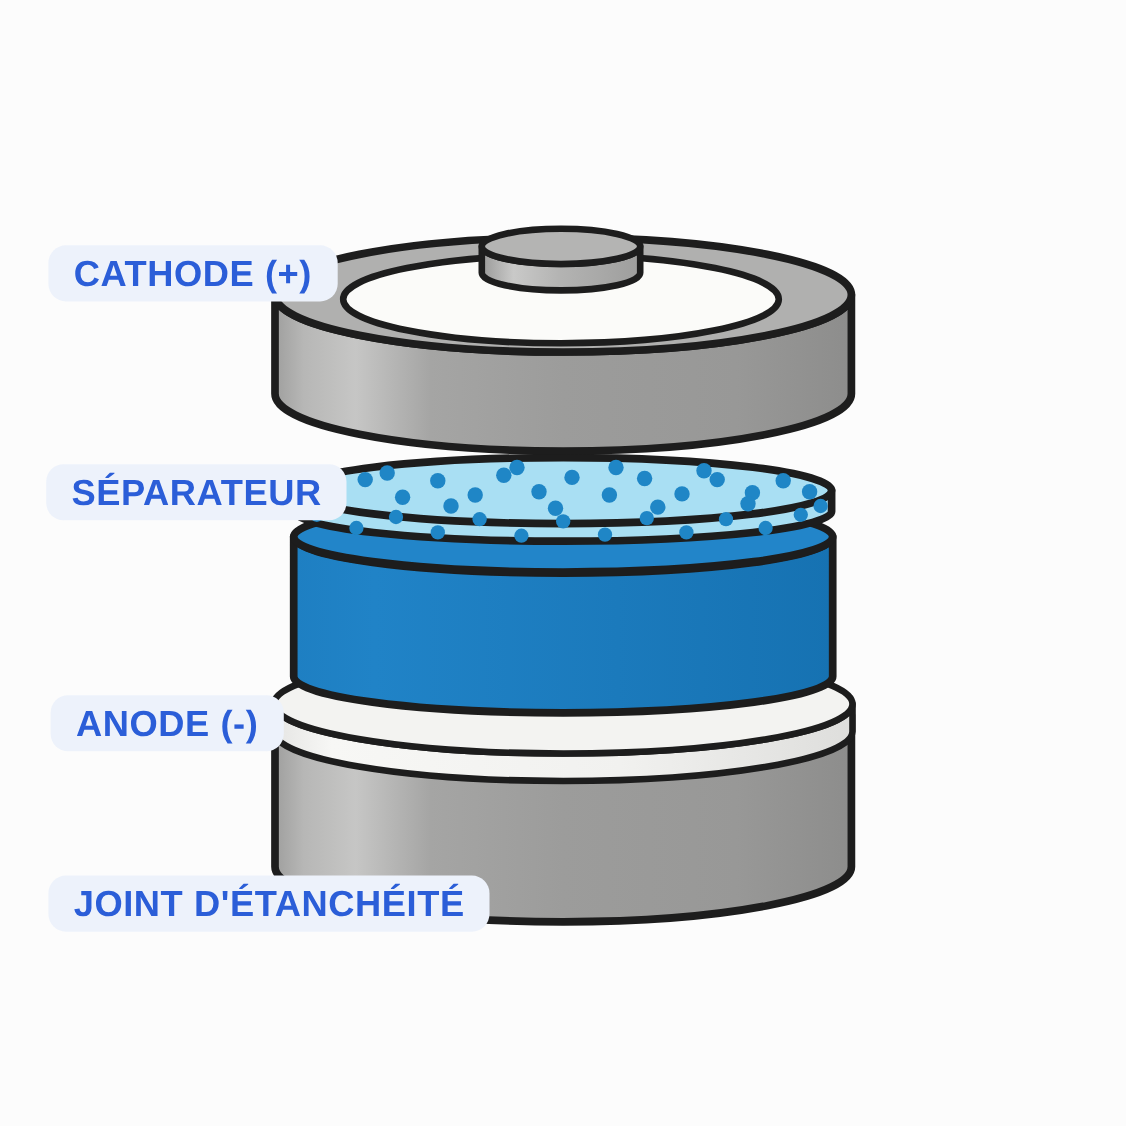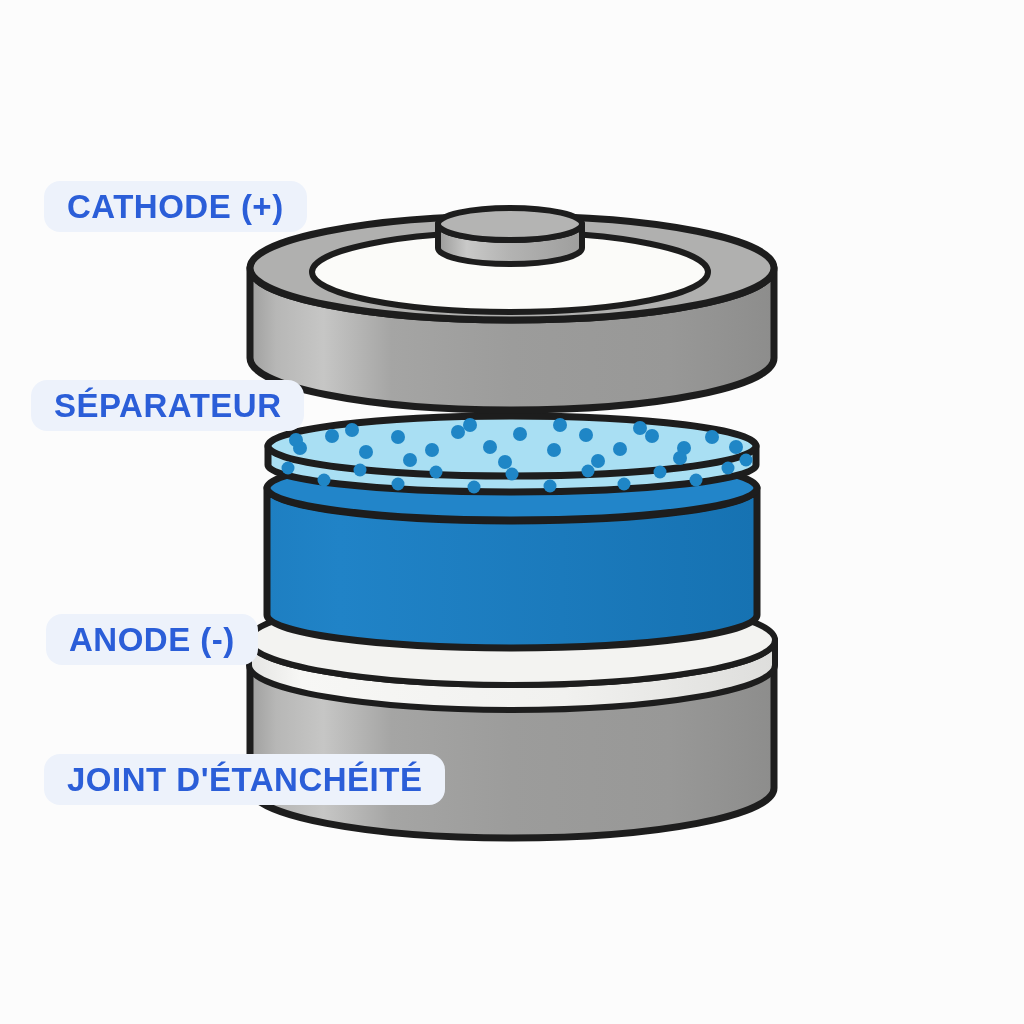--- a/index.html
+++ b/index.html
@@ -27,24 +27,25 @@
     position: absolute;
     background: var(--label-bg, #edf2fb);
     color: var(--label-text, #2b5ed8);
     font-weight: bold;
     font-size: 33px;
     line-height: 1;
     padding: 9px 23px;
     border-radius: 16px;
     letter-spacing: 0.5px;
     white-space: nowrap;
+    margin-top: 42px;
   }
   .label-cathode   { left: 44px; top: 181px; }
-  .label-separator { left: 31px; top: 380px; }
-  .label-anode     { left: 46px; top: 614px; }
+  .label-separator { left: 42px; top: 380px; }
+  .label-anode     { left: 46px; top: 590px; }
   .label-seal      { left: 44px; top: 754px; }
 
   .outlined { stroke: var(--outline, #1d1d1d); stroke-linejoin: round; }
   .fill-sep      { fill: var(--separator-fill, #a9dff3); }
   .fill-dot      { fill: var(--separator-dot, #1f86c6); }
   .fill-anode-top{ fill: var(--anode-top, #2285c9); }
   .fill-seal-top { fill: var(--seal-top, #f3f3f1); }
   .fill-cap-top  { fill: var(--cap-top, #b0b0af); }
   .fill-inner    { fill: var(--inner-ring-white, #fbfbf9); }
   .fill-btn-top  { fill: var(--terminal-top, #b4b4b3); }

